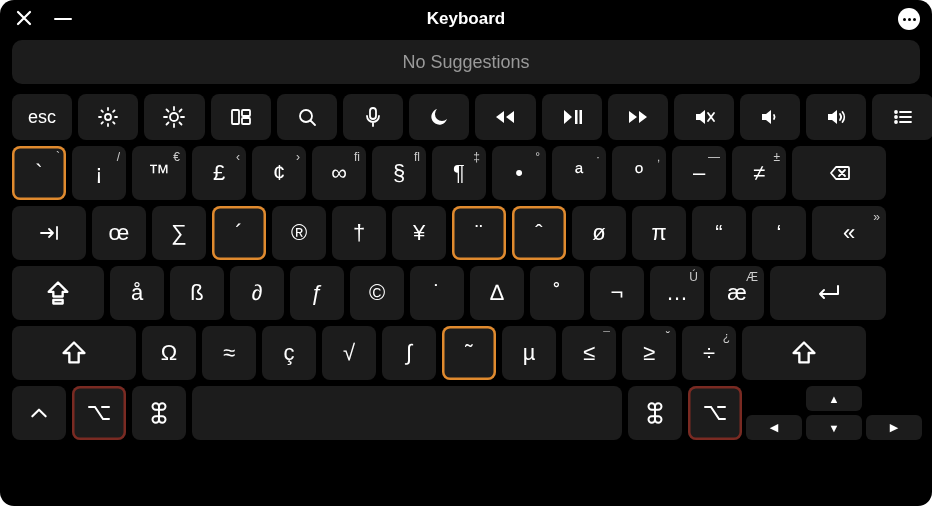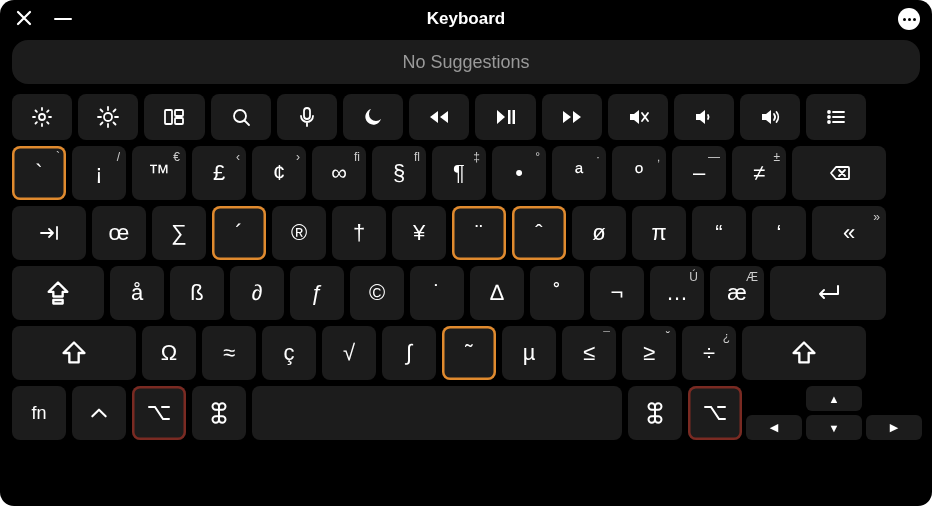--- a/index.html
+++ b/index.html
@@ -60,21 +60,21 @@
       gap: 2px;
       cursor: pointer;
     }
     .more-icon span {
       width: 3px; height: 3px; background: #000; border-radius: 50%;
     }
     .suggestions {
       margin: 6px 6px 10px 6px;
       height: 44px;
       background: #1c1c1c;
-      border-radius: 16px;
+      border-radius: 10px;
       display: flex;
       align-items: center;
       justify-content: center;
       color: #9a9a9a;
       font-size: 18px;
     }
     .kbd-area {
       padding: 0 6px;
       display: flex;
       flex-direction: column;
@@ -153,20 +153,23 @@
       </div>
   </div>
 
   <div class="suggestions">
     <span>No Suggestions</span>
   </div>
 
   <div class="kbd-area">
     <div class="row row-func" id="row-func">
         <div class="key">
+          <span class="fn-label">esc</span>
+        </div>
+        <div class="key">
           <span>
             <svg width="24" height="24" viewBox="0 0 24 24" fill="none" stroke="#fff" stroke-width="1.8" stroke-linecap="round" stroke-linejoin="round">
               <circle cx="12" cy="12" r="3"></circle>
               <path d="M12 3v2M12 19v2M3 12h2M19 12h2M5.5 5.5l1.4 1.4M17.1 17.1l1.4 1.4M5.5 18.5l1.4-1.4M17.1 6.9l1.4-1.4"></path>
             </svg>
           </span>
         </div>
         <div class="key">
           <span>
             <svg width="24" height="24" viewBox="0 0 24 24" fill="none" stroke="#fff" stroke-width="1.8" stroke-linecap="round" stroke-linejoin="round">
@@ -469,23 +472,20 @@
         </div>
         <div class="key shift">
           <span>
             <svg width="28" height="28" viewBox="0 0 24 24" fill="none" stroke="#fff" stroke-width="2" stroke-linejoin="round">
               <path d="M12 3l9 9h-5v8H8v-8H3l9-9z"></path>
             </svg>
           </span>
         </div>
       </div>
     <div class="row row5" id="row-5">
-        <div class="key">
-          <span class="fn-label">fn</span>
-        </div>
         <div class="key">
           <span>
             <svg width="20" height="20" viewBox="0 0 24 24" fill="none" stroke="#fff" stroke-width="2.5" stroke-linecap="round" stroke-linejoin="round">
               <path d="M4 16l8-8 8 8"></path>
             </svg>
           </span>
         </div>
         <div class="key red">
           <span>
             <svg width="26" height="22" viewBox="0 0 26 22" fill="none" stroke="#fff" stroke-width="2" stroke-linecap="round">

